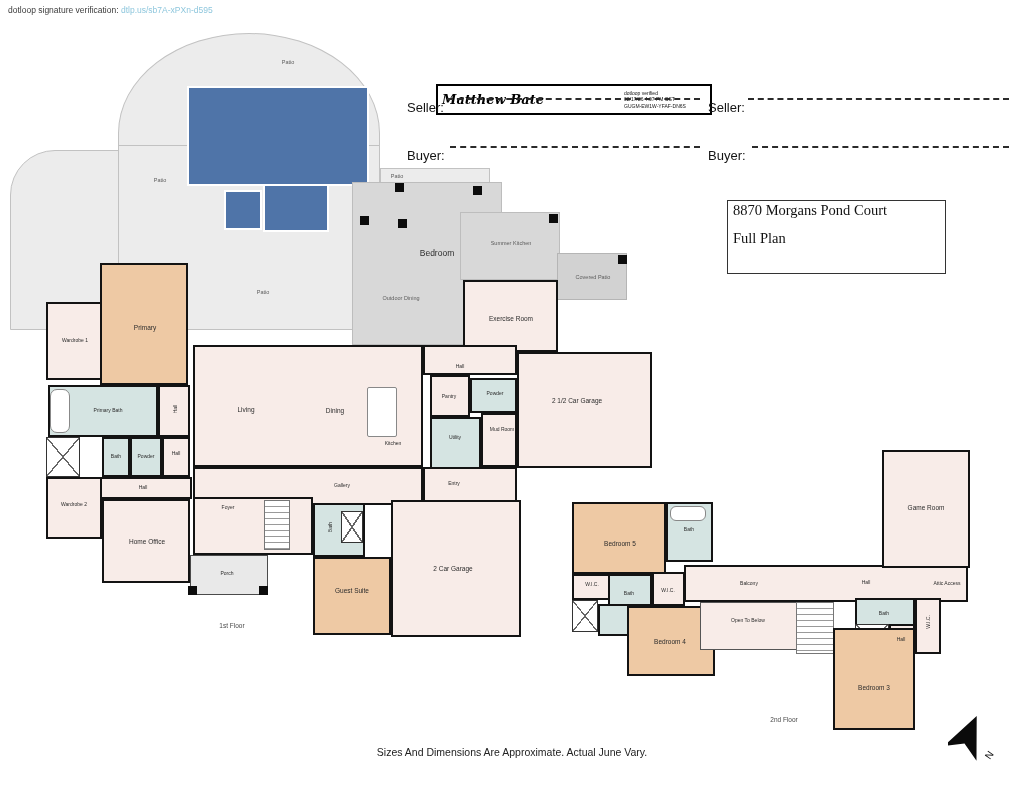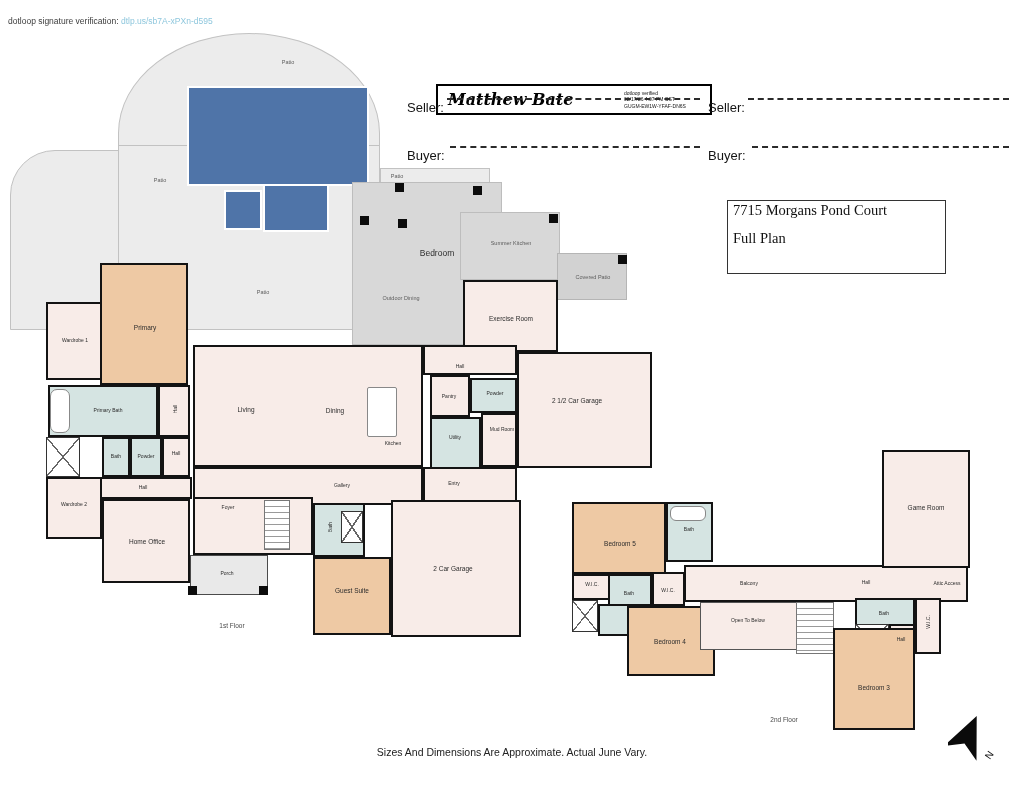--- a/index.html
+++ b/index.html
@@ -1,26 +1,26 @@
 <!DOCTYPE html>
 <html style="--pool: #4f74a8; --pink: #f8ece8; --peach: #eec9a4; --blue: #d5e4e2; --patio: #ececec; --pav: #d8d8d8; --link: #8fc7dd;"><head>
 <meta charset="utf-8">
 <style>
   html,body{margin:0;padding:0;background:#fff;}
   .page{position:relative;width:1024px;height:791px;background:#fff;overflow:hidden;
         font-family:"Liberation Sans",sans-serif;}
   
-  .veri{position:absolute;left:8px;top:16px;font-size:8.5px;color:#3c3c3c;}
+  .veri{position:absolute;left:8px;top:5px;font-size:8.5px;color:#3c3c3c;}
   .veri a{color:var(--link,#8fc7dd);text-decoration:none;}
   .disclaimer{position:absolute;left:407px;top:38px;width:560px;font-size:13.2px;line-height:1.22;
               color:#141414;letter-spacing:.2px;}
   .sigbox{position:absolute;height:27px;border:2px solid #000;background:#fff;display:flex;
           align-items:center;justify-content:space-between;}
-  .signame{font-family:"DejaVu Serif",serif;font-style:italic;font-weight:bold;font-size:16px;
-           padding-left:10px;white-space:nowrap;text-align:center;}
+  .signame{font-family:"DejaVu Serif",serif;font-style:italic;font-weight:bold;font-size:13px;
+           padding-left:4px;white-space:nowrap;text-align:center;}
   .stamp{font-size:5px;line-height:1.25;color:#111;padding-right:4px;text-align:left;width:82px;}
   .rolelabel{position:absolute;font-size:13px;color:#141414;}
   .dashline{position:absolute;border-bottom:2px dashed #2b2b2b;}
   .infobox{position:absolute;left:727px;top:200px;width:219px;height:74px;border:1.5px solid #333;
            background:#fff;padding:2px 0 0 5px;box-sizing:border-box;
            font-family:"Liberation Serif",serif;font-size:14.5px;line-height:1.1;color:#111;}
   .infobox .gap{height:12px;}
   .footnote{position:absolute;left:512px;top:746px;transform:translateX(-50%);
             font-size:10.5px;color:#222;}
   
@@ -75,21 +75,21 @@
 
   <div class="rolelabel" style="left:708px;top:100px;">Seller:</div>
   <div class="dashline" style="left:748px;top:98px;width:261px;"></div>
 
   <div class="rolelabel" style="left:407px;top:148px;">Buyer:</div>
   <div class="dashline" style="left:450px;top:146px;width:250px;"></div>
   <div class="rolelabel" style="left:708px;top:148px;">Buyer:</div>
   <div class="dashline" style="left:752px;top:146px;width:257px;"></div>
 
   <div class="infobox">
-    <div>7715 Morgans Pond Court</div>
+    <div>8870 Morgans Pond Court</div>
     <div class="gap"></div>
     <div>Full Plan</div>
   </div>
 
   <div class="pat" style="left:118px;top:33px;width:262px;height:130px;border-radius:131px 131px 0 0/100px 100px 0 0;"></div>
   <div class="pat" style="left:10px;top:150px;width:176px;height:180px;border-top-left-radius:45px;"></div>
   <div class="pat" style="left:118px;top:145px;width:262px;height:185px;"></div>
   <div class="pat" style="left:380px;top:168px;width:110px;height:62px;"></div>
 
   <div class="pool" style="left:187px;top:86px;width:182px;height:100px;"></div>

